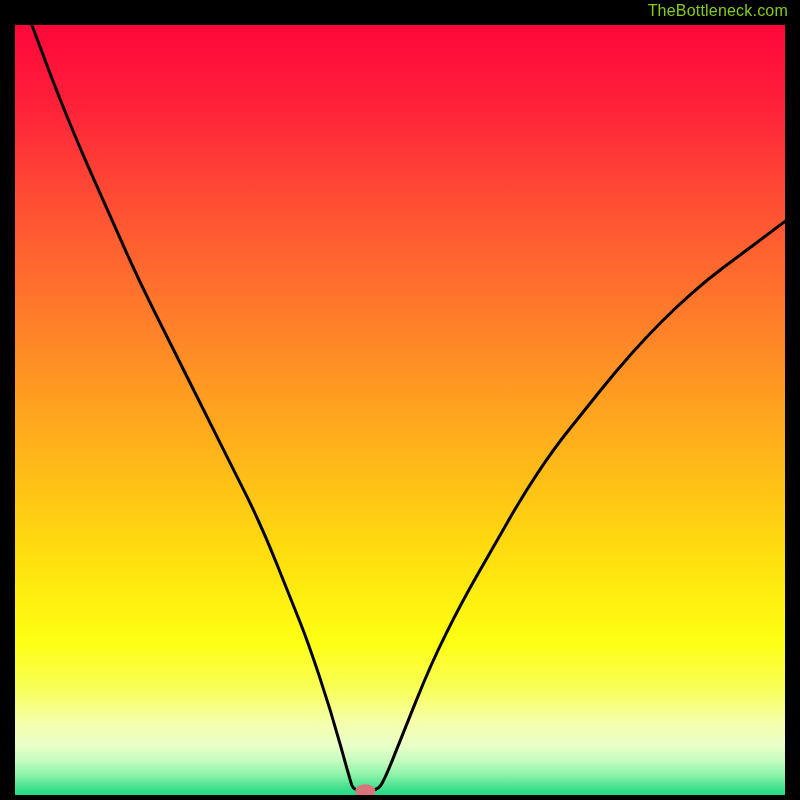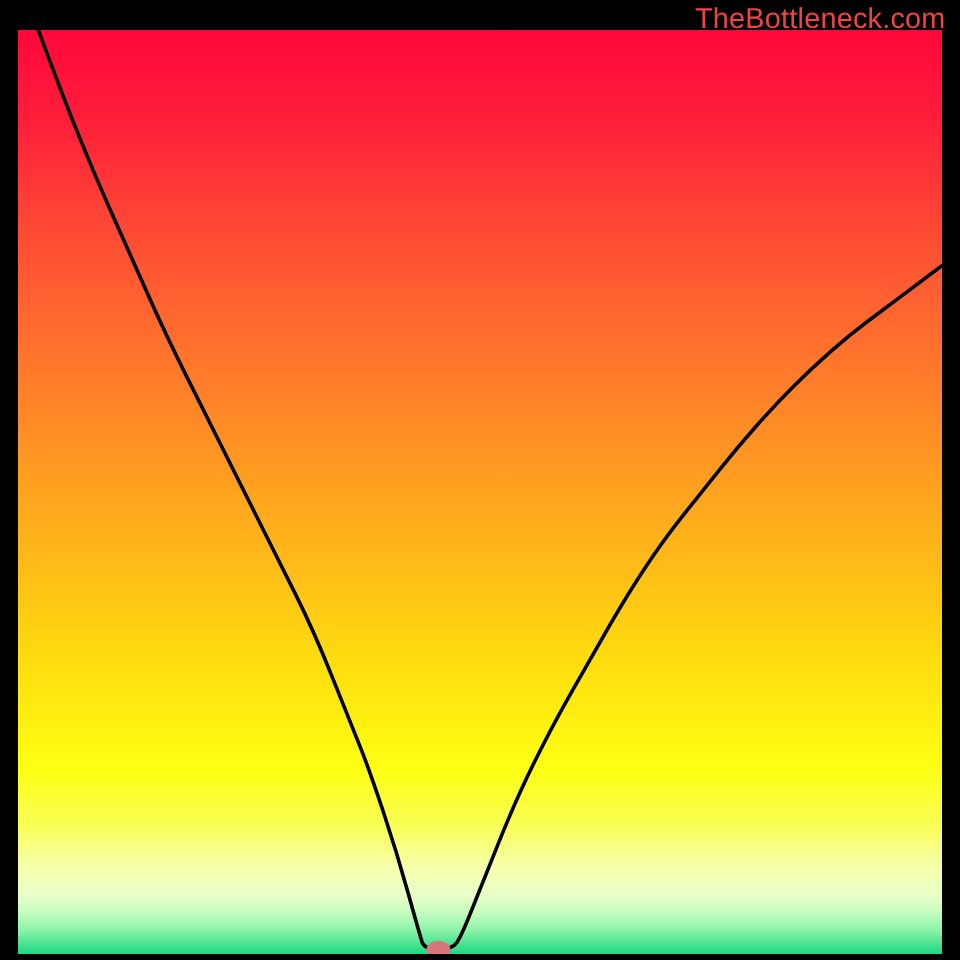--- a/index.html
+++ b/index.html
@@ -16,23 +16,23 @@
     top: 25px;
     width: 770px;
     height: 770px;
     background: #000;
   }
   .watermark {
     position: absolute;
     top: 2px;
     right: 12px;
     font-family: Arial, Helvetica, sans-serif;
-    font-size: 24px;
+    font-size: 16px;
     font-weight: 400;
-    color: #ef4444;
+    color: #84cc16;
     letter-spacing: 0.2px;
   }
   svg {
     display: block;
   }
 </style>
 </head>
 <body>
 
 <div class="watermark">TheBottleneck.com</div>

